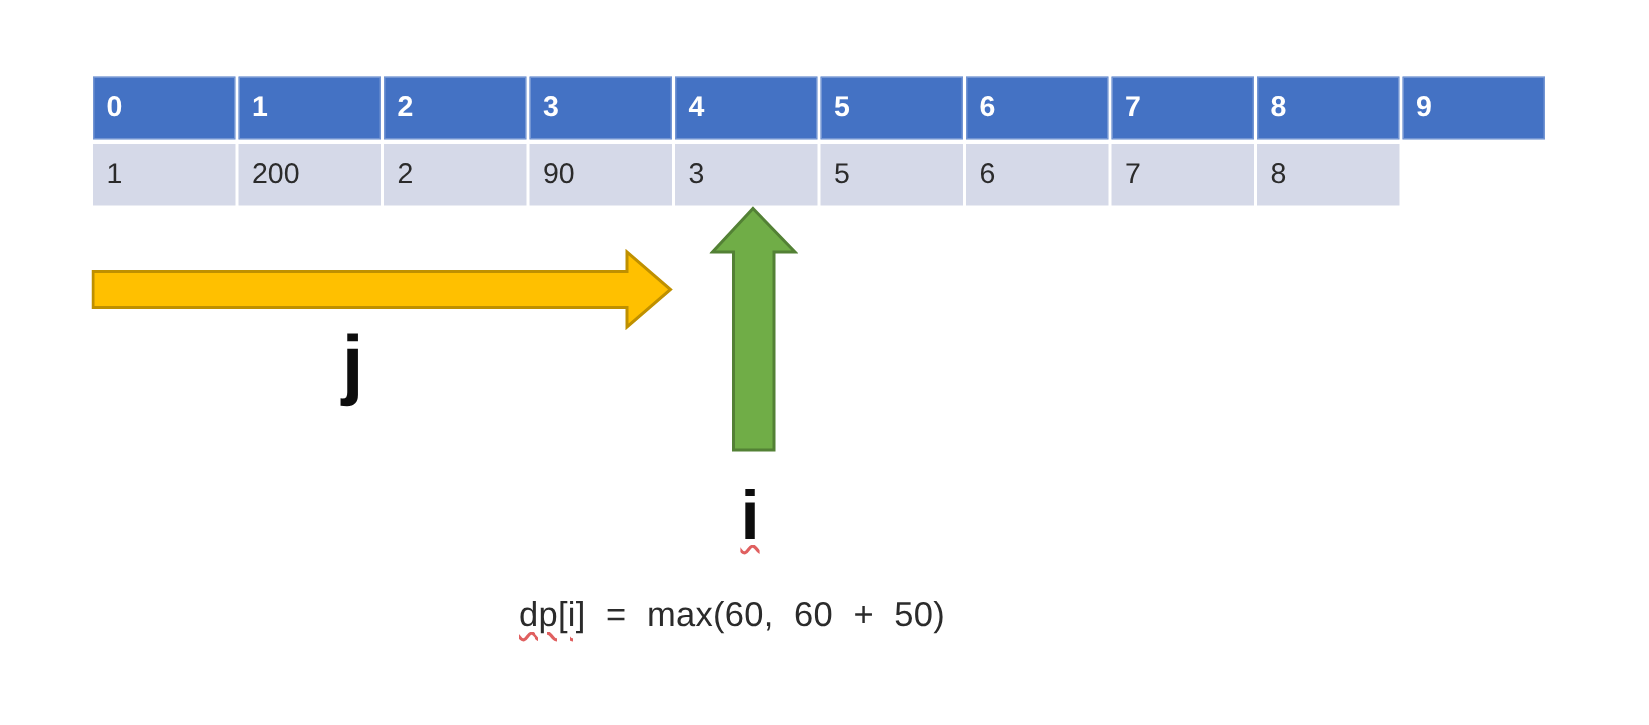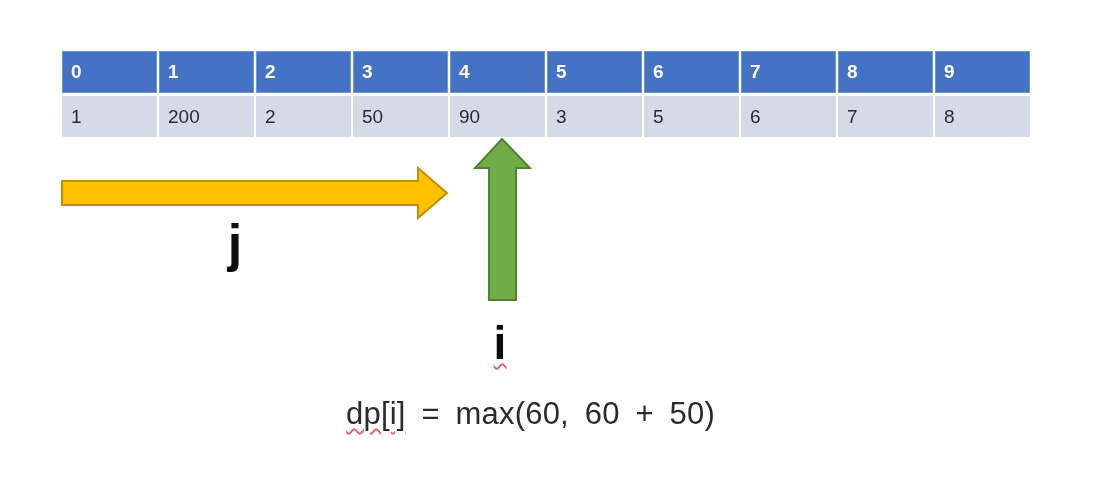--- a/index.html
+++ b/index.html
@@ -85,21 +85,21 @@
     text-decoration-line: underline;
     text-decoration-style: wavy;
     text-decoration-color: var(--squiggle, #e06060);
     text-decoration-thickness: 2px;
     text-underline-offset: 4px;
   }
   .formula {
     position: absolute;
     left: 346px;
     top: 396px;
-    font-size: 31px;
+    font-size: 23px;
     color: var(--cell_text, #2b2b2b);
     word-spacing: 7px;
     letter-spacing: 0.2px;
     white-space: pre;
   }
   .formula .squiggle {
     text-decoration-thickness: 1.5px;
   }
 </style>
 </head>
@@ -115,21 +115,20 @@
     <div class="cell head">4</div>
     <div class="cell head">5</div>
     <div class="cell head">6</div>
     <div class="cell head">7</div>
     <div class="cell head">8</div>
     <div class="cell head">9</div>
 
     <div class="cell val">1</div>
     <div class="cell val">200</div>
     <div class="cell val">2</div>
-    <div class="cell val">50</div>
     <div class="cell val">90</div>
     <div class="cell val">3</div>
     <div class="cell val">5</div>
     <div class="cell val">6</div>
     <div class="cell val">7</div>
     <div class="cell val">8</div>
   </div>
 
   <svg class="arrow-j" width="388" height="54" viewBox="0 0 388 54">
     <polygon points="1,15 357,15 357,2 386,27 357,52 357,39 1,39" stroke-width="2" stroke-linejoin="miter" fill="#FFC000" stroke="#BF9000"></polygon>

